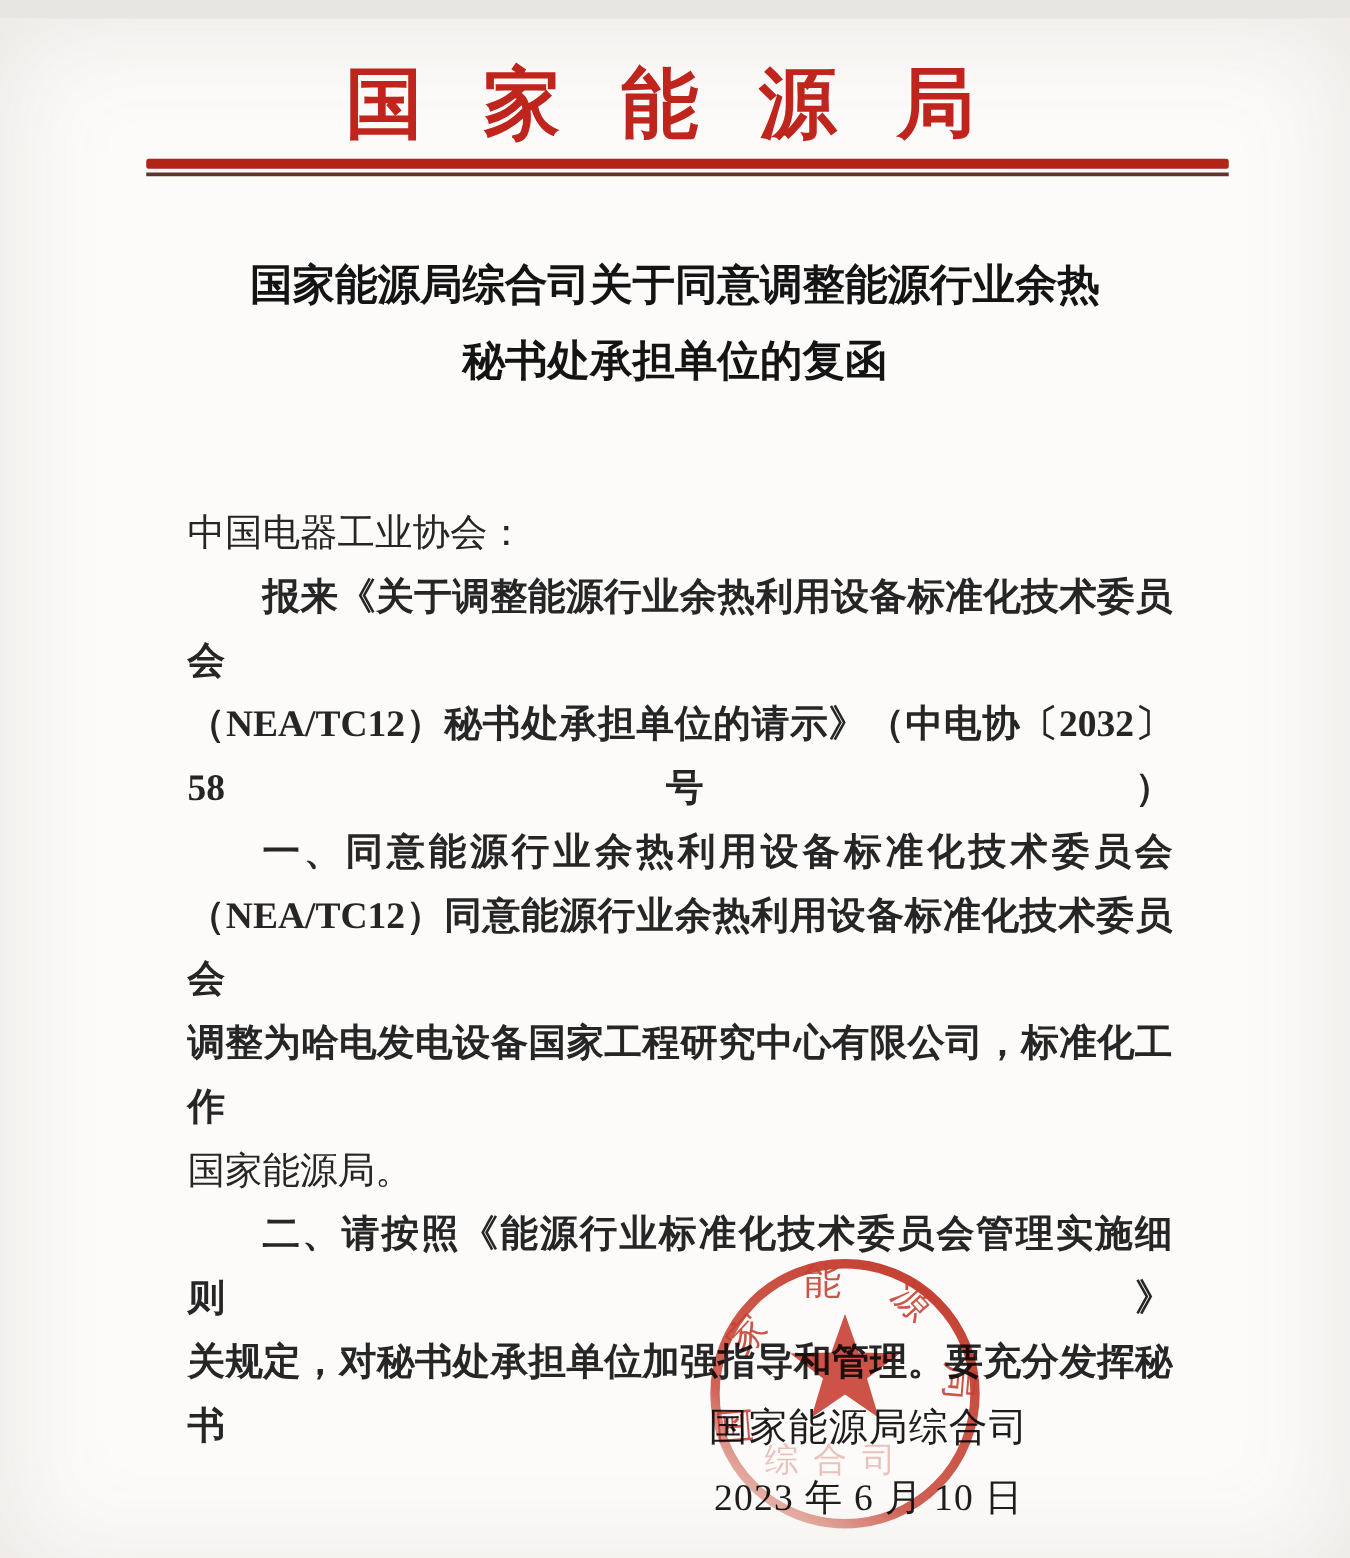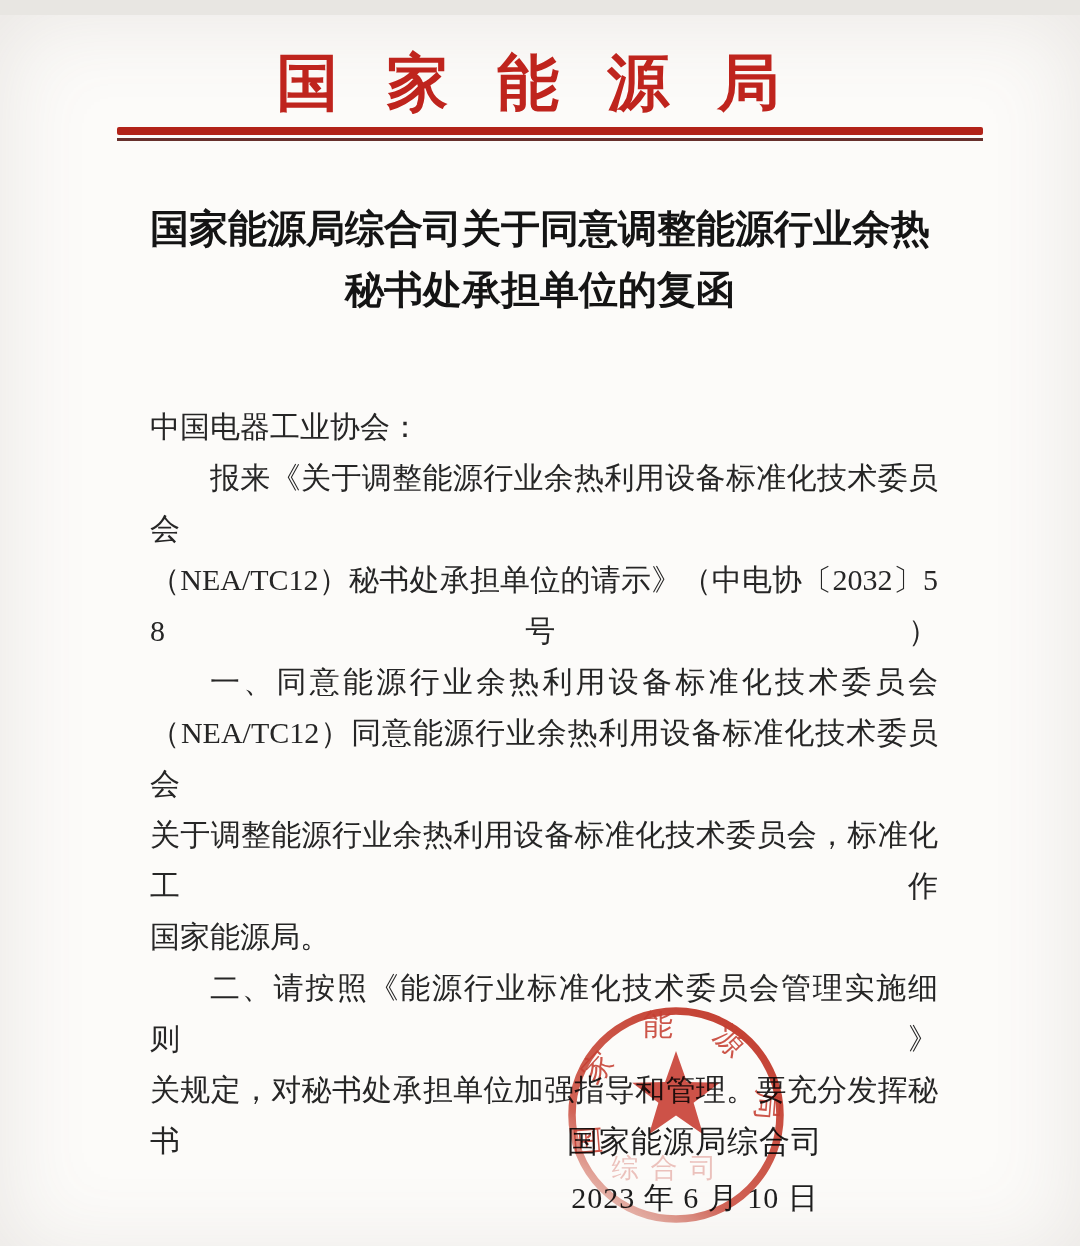--- a/index.html
+++ b/index.html
@@ -24,32 +24,33 @@
     position:absolute;top:112px;left:117px;width:866px;height:8px;
     background:#b22318;border-radius:2px;
   }
   .rule-thin{
     position:absolute;top:123px;left:117px;width:866px;height:3px;
     background:#67302c;
   }
   .doc-title{
     position:absolute;top:183px;left:80px;right:80px;
     text-align:center;color:#141414;
-    font-size:39px;font-weight:bold;line-height:61px;
+    font-size:34px;font-weight:bold;line-height:61px;
   }
   .body-text{
     position:absolute;top:386px;left:150px;width:788px;
     font-size:30px;line-height:51px;color:#262626;
   }
   .bline{min-height:51px;}
   .j{
     text-align:justify;
     text-align-last:justify;
     text-justify:inter-character;
     word-break:break-all;
+    font-weight:bold;
   }
   .ind{text-indent:2em;}
   .closing{position:absolute;left:525px;width:340px;text-align:center;color:#1d1d1d;}
   .signer{top:1106px;font-size:31px;letter-spacing:1px;}
   .sign-date{top:1163px;font-size:30px;letter-spacing:1px;}
   .seal{
     position:absolute;left:562px;top:986px;width:228px;height:228px;
     mix-blend-mode:multiply;opacity:0.93;
     pointer-events:none;
   }
@@ -76,21 +77,21 @@
     <div>国家能源局综合司关于同意调整能源行业余热</div>
     <div>秘书处承担单位的复函</div>
   </div>
 
   <div class="body-text">
     <div class="bline">中国电器工业协会：</div>
     <div class="bline j ind">报来《关于调整能源行业余热利用设备标准化技术委员会</div>
     <div class="bline j">（NEA/TC12）秘书处承担单位的请示》（中电协〔2032〕58 号）</div>
     <div class="bline j ind">一、同意能源行业余热利用设备标准化技术委员会</div>
     <div class="bline j">（NEA/TC12）同意能源行业余热利用设备标准化技术委员会</div>
-    <div class="bline j">关于调整能源行业余热利用设备标准化技术委员会，标准化工作</div>
+    <div class="bline j">调整为哈电发电设备国家工程研究中心有限公司，标准化工作</div>
     <div class="bline">国家能源局。</div>
     <div class="bline j ind">二、请按照《能源行业标准化技术委员会管理实施细则》</div>
     <div class="bline j">关规定，对秘书处承担单位加强指导和管理。要充分发挥秘书</div>
 
   </div>
 
   <div class="closing signer">国家能源局综合司</div>
   <div class="closing sign-date">2023 年 6 月 10 日</div>
 
   <svg class="seal" viewBox="0 0 228 228" xmlns="http://www.w3.org/2000/svg" font-family="Liberation Serif, DejaVu Serif, serif">

